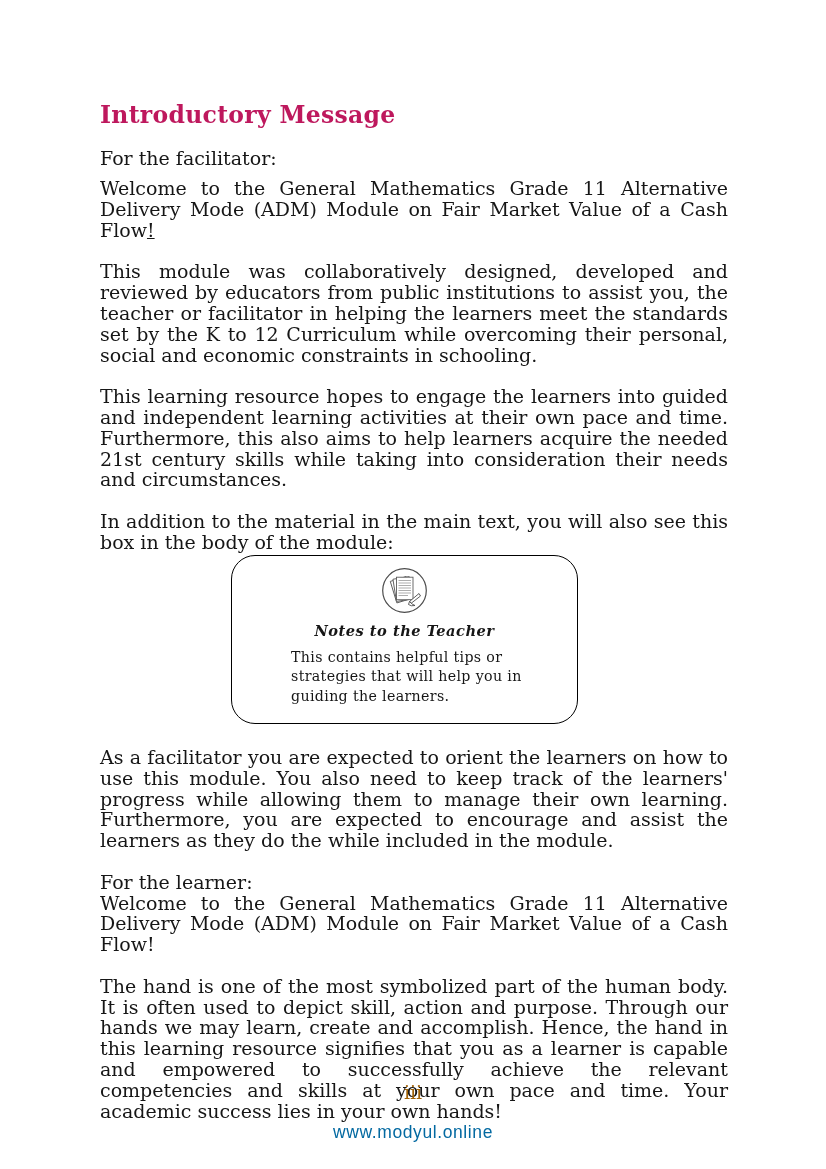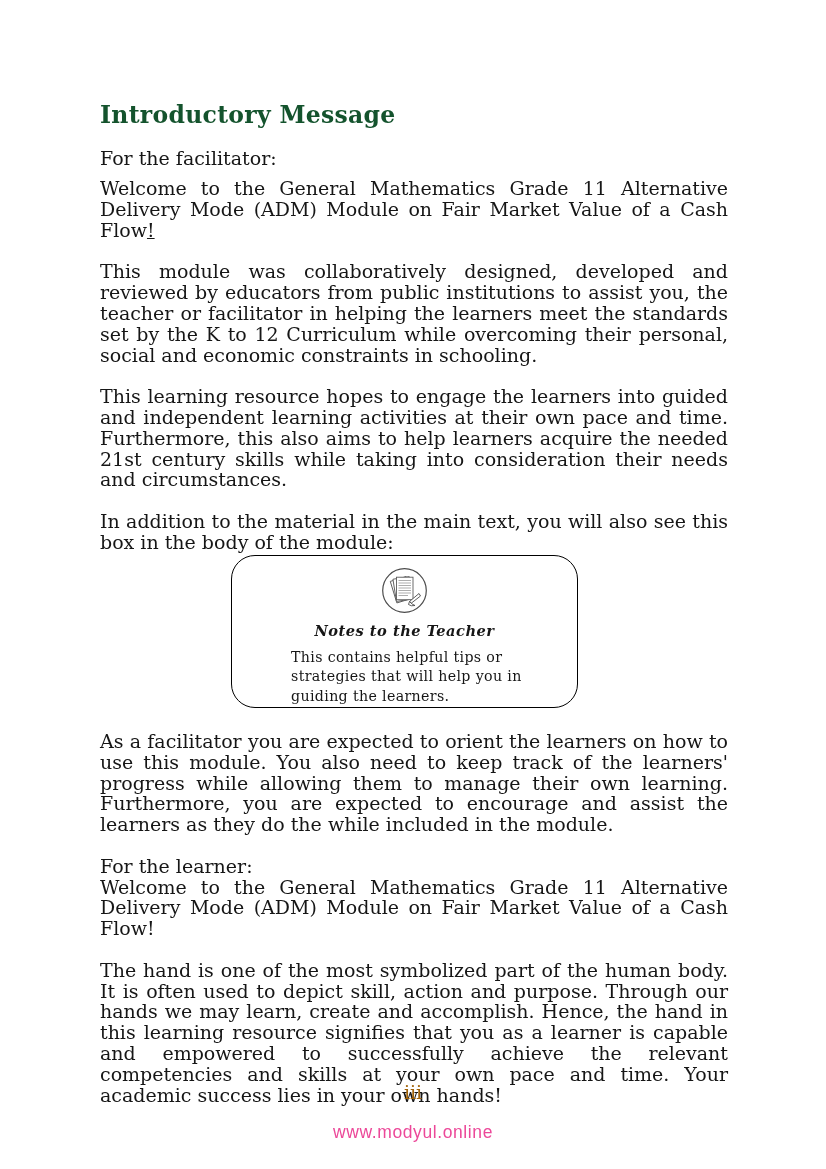--- a/index.html
+++ b/index.html
@@ -18,37 +18,37 @@
     position: absolute;
     left: 100px;
     top: 101px;
     width: 628px;
   }
   .doc-title {
     font-size: 23.5px;
     font-weight: bold;
     letter-spacing: 0.3px;
     margin: 0 0 19px 0;
-    color: #14532d;
+    color: #be185d;
   }
   .para {
     font-size: 19px;
     line-height: 20.8px;
     text-align: justify;
     margin: 0 0 20.8px 0;
   }
   .label-line { margin-bottom: 9.5px; }
   .no-gap { margin-bottom: 0; }
   .u { text-decoration: underline; }
   .note-box {
     width: 347px;
     margin: 2px 0 23px 131px;
     border: 1.6px solid #000;
     border-radius: 24px;
-    padding: 11px 15px 0 15px;
+    padding: 11px 15px 16px 15px;
     text-align: center;
   }
   .note-icon-wrap { line-height: 0; margin-bottom: 4px; }
   .note-title {
     font-weight: bold;
     font-style: italic;
     font-size: 14.6px;
     letter-spacing: 0.5px;
     margin: 8px 0 9px 0;
   }
@@ -69,21 +69,21 @@
     color: #a16207;
   }
   .watermark {
     position: absolute;
     left: 0; top: 1122px;
     width: 100%;
     text-align: center;
     font-family: "Liberation Sans", sans-serif;
     font-size: 17.5px;
     letter-spacing: 0.6px;
-    color: #ec4899;
+    color: #0369a1;
   }
 </style>
 </head>
 <body>
 
 <div class="page">
   <div class="content">
 
     <h1 class="doc-title">Introductory Message</h1>
 

